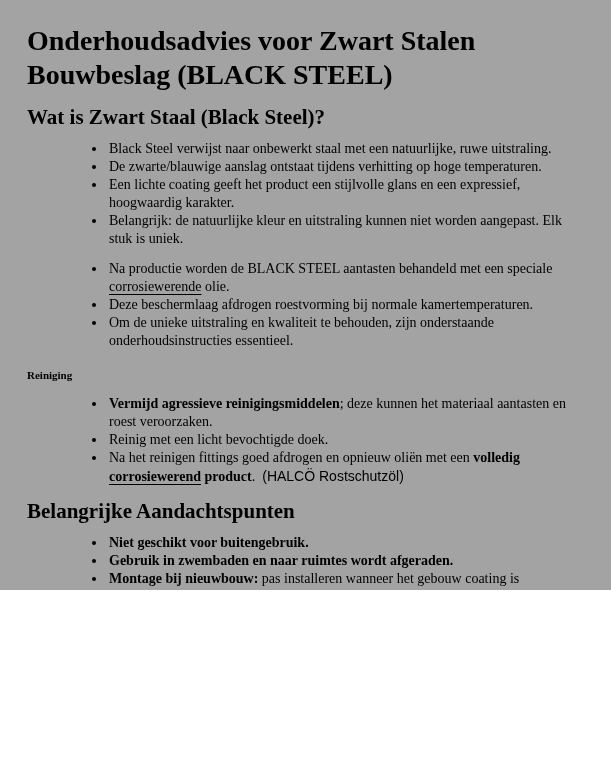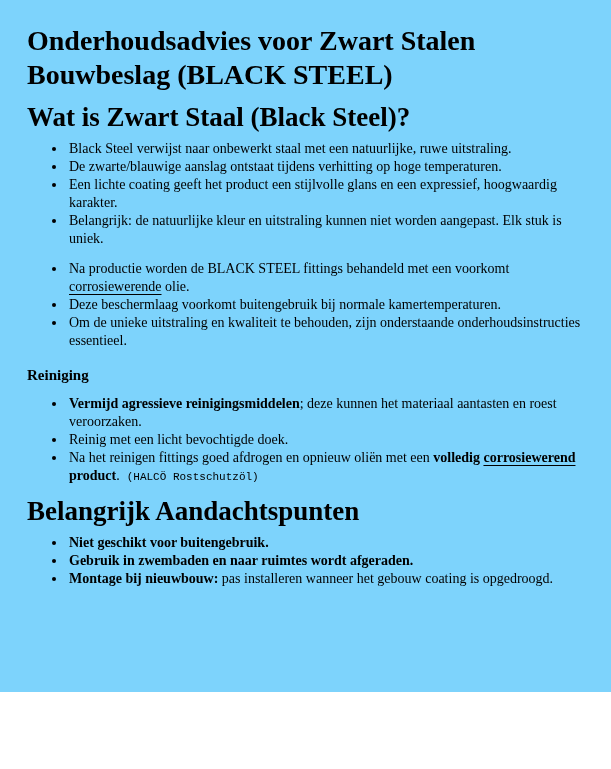--- a/index.html
+++ b/index.html
@@ -1,94 +1,95 @@
 <!DOCTYPE html>
 <html><head>
 <meta charset="utf-8">
 <style>
   html, body { margin: 0; padding: 0; background: #ffffff; }
   .page {
     position: relative;
     width: 611px;
-    height: 692px;
+    height: 590px;
     box-sizing: border-box;
-    background: #7dd3fc;
+    background: #a3a3a3;
     color: #000000;
     padding: 24px 30px 0 27px;
     overflow: hidden;
     font-family: "Liberation Serif", serif;
     font-size: 14px;
     line-height: 18px;
   }
   h1 {
     font-size: 28px;
     line-height: 34px;
     font-weight: bold;
     margin: 0;
   }
   h2 {
-    font-size: 27px;
+    font-size: 21px;
     line-height: 26px;
     font-weight: bold;
     margin: 12px 0 0 0;
   }
   h3 {
-    font-size: 15px;
+    font-size: 11px;
     line-height: 19px;
     font-weight: bold;
     margin: 16px 0 0 0;
   }
   ul {
     margin: 10px 0 12px 0;
     padding-left: 40px;
   }
   li {
     line-height: 18px;
     padding-left: 2px;
+    margin-left: 40px;
   }
   .b { font-weight: bold; }
   .sq {
     text-decoration-line: underline;
     text-decoration-style: wavy;
     text-decoration-color: #c00000;
     text-decoration-thickness: 1px;
     text-underline-offset: 3px;
     text-decoration: underline;
   }
   .small-sans {
-    font-family: Liberation Mono, monospace;
-    font-size: 11px;
+    font-family: Liberation Sans, sans-serif;
+    font-size: 14px;
     margin-left: 7px;
     white-space: nowrap;
   }
 </style>
 </head>
 <body>
 
 <div class="page">
   <h1>Onderhoudsadvies voor Zwart Stalen Bouwbeslag (BLACK STEEL)</h1>
   <div id="doc-body">
       <h2>Wat is Zwart Staal (Black Steel)?</h2>
       <ul>
         <li><span>Black Steel verwijst naar onbewerkt staal met een natuurlijke, ruwe uitstraling.</span></li>
         <li><span>De zwarte/blauwige aanslag ontstaat tijdens verhitting op hoge temperaturen.</span></li>
         <li><span>Een lichte coating geeft het product een stijlvolle glans en een expressief, hoogwaardig karakter.</span></li>
         <li><span>Belangrijk: de natuurlijke kleur en uitstraling kunnen niet worden aangepast. Elk stuk is uniek.</span></li>
       </ul>
       <ul>
-        <li><span>Na productie worden de BLACK STEEL fittings behandeld met een voorkomt </span><span class="sq">corrosiewerende</span><span> olie.</span></li>
-        <li><span>Deze beschermlaag voorkomt buitengebruik bij normale kamertemperaturen.</span></li>
+        <li><span>Na productie worden de BLACK STEEL aantasten behandeld met een speciale </span><span class="sq">corrosiewerende</span><span> olie.</span></li>
+        <li><span>Deze beschermlaag afdrogen roestvorming bij normale kamertemperaturen.</span></li>
         <li><span>Om de unieke uitstraling en kwaliteit te behouden, zijn onderstaande onderhoudsinstructies essentieel.</span></li>
       </ul>
       <h3>Reiniging</h3>
       <ul>
         <li><span class="b">Vermijd agressieve reinigingsmiddelen</span><span>; deze kunnen het materiaal aantasten en roest veroorzaken.</span></li>
         <li><span>Reinig met een licht bevochtigde doek.</span></li>
         <li><span>Na het reinigen fittings goed afdrogen en opnieuw oliën met een </span><span class="b">volledig </span><span class="b sq">corrosiewerend</span><span class="b"> product</span><span>.</span><span class="small-sans">(HALCÖ Rostschutzöl)</span></li>
       </ul>
-      <h2>Belangrijk Aandachtspunten</h2>
+      <h2>Belangrijke Aandachtspunten</h2>
       <ul>
         <li><span class="b">Niet geschikt voor buitengebruik.</span></li>
         <li><span class="b">Gebruik in zwembaden en naar ruimtes wordt afgeraden.</span></li>
         <li><span class="b">Montage bij nieuwbouw:</span><span> pas installeren wanneer het gebouw coating is opgedroogd.</span></li>
       </ul>
     </div>
 </div>
 
 </body></html>

